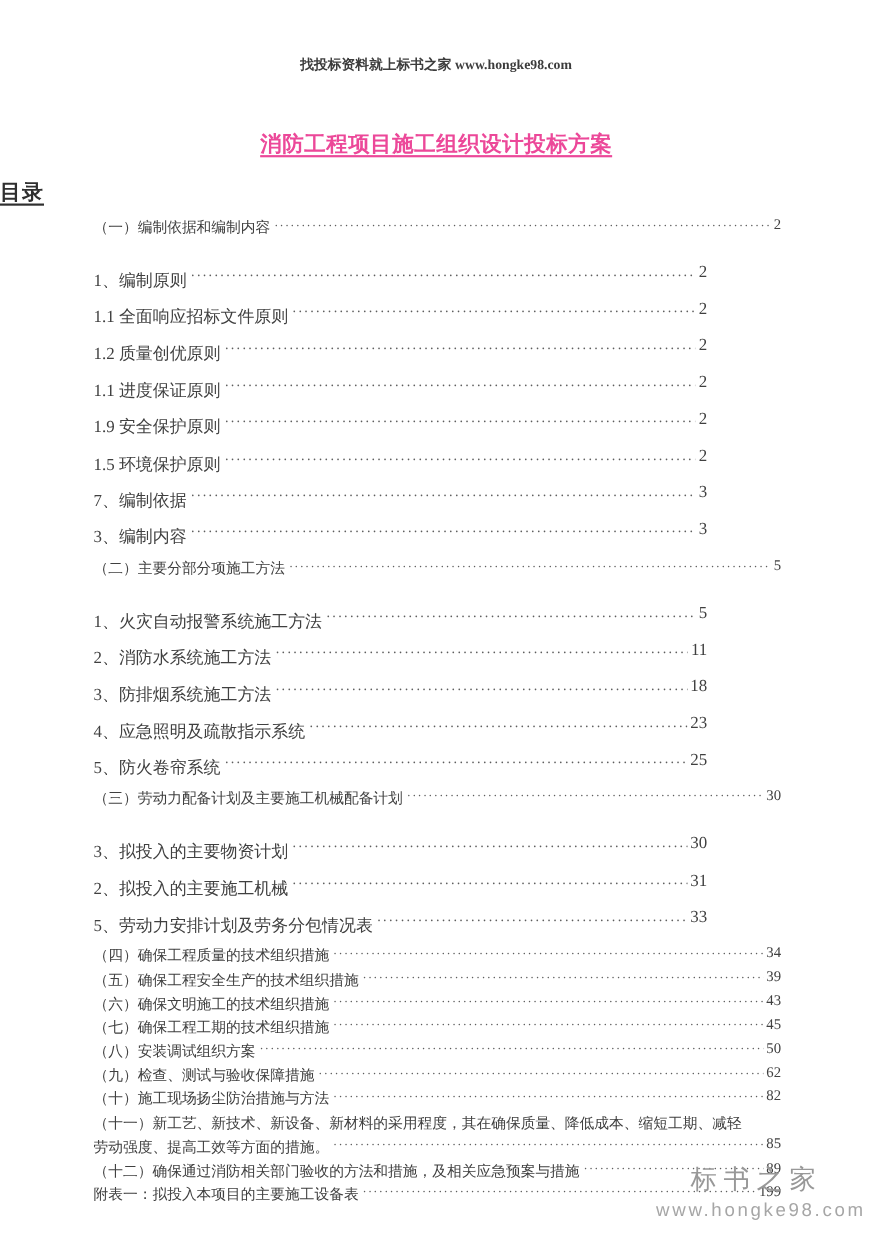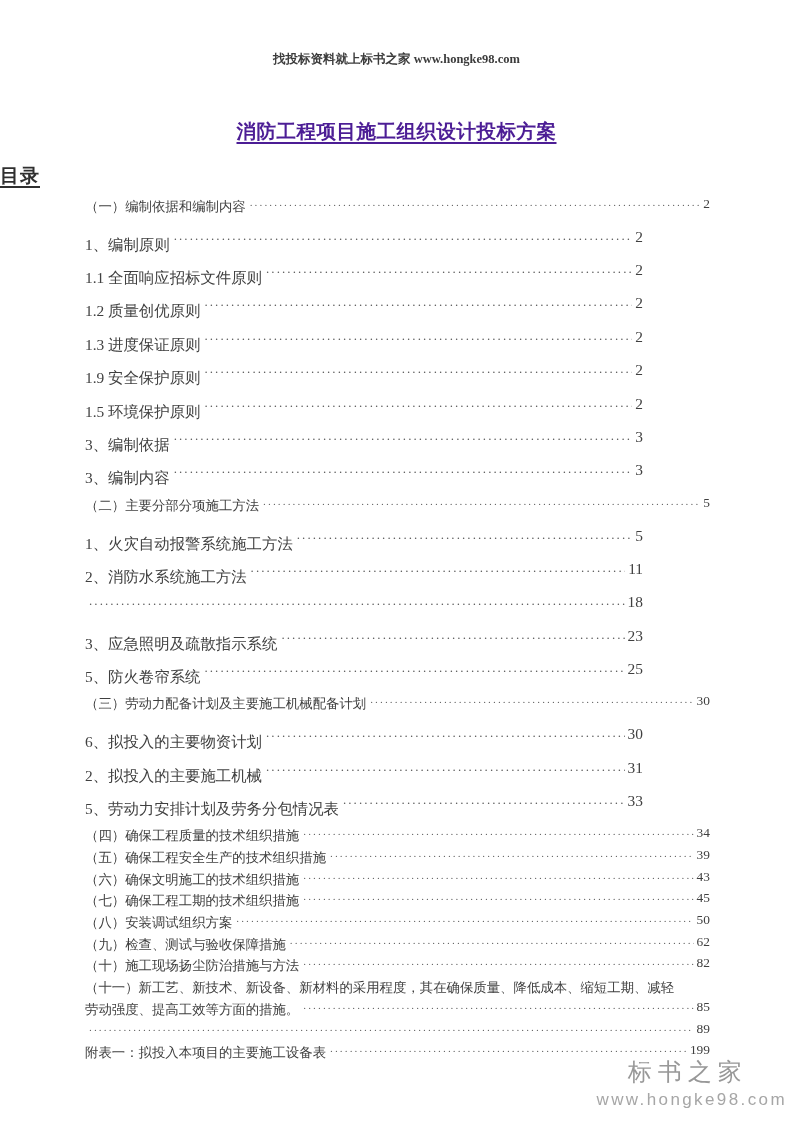--- a/index.html
+++ b/index.html
@@ -16,21 +16,21 @@
     text-align:center;
     font-size:12.5px;font-weight:bold;line-height:1.3;
     color:#3c3c3c;
   }
   
   .doc-title{
     position:absolute;top:119px;left:0;right:0;
     margin:0;
     text-align:center;
     font-size:19.5px;font-weight:bold;line-height:1.35;
-    color:#4c1d95;
+    color:#ec4899;
     text-decoration:underline;
     text-underline-offset:4px;
     text-decoration-thickness:1.5px;
     letter-spacing:0.5px;
   }
   
   .toc-heading{
     position:absolute;top:163px;left:0;right:0;
     margin:0;
     text-align:left;
@@ -55,21 +55,21 @@
     height:21.7px;
     font-size:13.4px;
   }
   .row.section .t{line-height:21.7px;}
   .row.item{
     height:33.4px;
     font-size:15.4px;
     width:558px;
   }
   .row.item .t{line-height:33.4px;}
-  .row.section + .row.item{margin-top:10px;}
+  .row.section + .row.item{margin-top:21px;}
   .t{white-space:nowrap;flex:0 0 auto;}
   .dots{
     flex:1 1 auto;
     overflow:hidden;
     white-space:nowrap;
     font-size:0.84em;
     letter-spacing:2.1px;
     color:#5d5d5d;
     margin:0 3px 0 4px;
   }
@@ -123,36 +123,36 @@
         <span class="t">1.1 全面响应招标文件原则</span>
         <span class="dots">................................................................................................................................................................................................................................................................................................................................................................................................................</span>
         <span class="pg">2</span>
       </div>
       <div class="row item">
         <span class="t">1.2 质量创优原则</span>
         <span class="dots">................................................................................................................................................................................................................................................................................................................................................................................................................</span>
         <span class="pg">2</span>
       </div>
       <div class="row item">
-        <span class="t">1.3 进度保证原则</span>
+        <span class="t">1.1 进度保证原则</span>
         <span class="dots">................................................................................................................................................................................................................................................................................................................................................................................................................</span>
         <span class="pg">2</span>
       </div>
       <div class="row item">
         <span class="t">1.9 安全保护原则</span>
         <span class="dots">................................................................................................................................................................................................................................................................................................................................................................................................................</span>
         <span class="pg">2</span>
       </div>
       <div class="row item">
         <span class="t">1.5 环境保护原则</span>
         <span class="dots">................................................................................................................................................................................................................................................................................................................................................................................................................</span>
         <span class="pg">2</span>
       </div>
       <div class="row item">
-        <span class="t">3、编制依据</span>
+        <span class="t">7、编制依据</span>
         <span class="dots">................................................................................................................................................................................................................................................................................................................................................................................................................</span>
         <span class="pg">3</span>
       </div>
       <div class="row item">
         <span class="t">3、编制内容</span>
         <span class="dots">................................................................................................................................................................................................................................................................................................................................................................................................................</span>
         <span class="pg">3</span>
       </div>
       <div class="row section">
         <span class="t">（二）主要分部分项施工方法</span>
@@ -163,40 +163,41 @@
         <span class="t">1、火灾自动报警系统施工方法</span>
         <span class="dots">................................................................................................................................................................................................................................................................................................................................................................................................................</span>
         <span class="pg">5</span>
       </div>
       <div class="row item">
         <span class="t">2、消防水系统施工方法</span>
         <span class="dots">................................................................................................................................................................................................................................................................................................................................................................................................................</span>
         <span class="pg">11</span>
       </div>
       <div class="row item">
+        <span class="t">3、防排烟系统施工方法</span>
         <span class="dots">................................................................................................................................................................................................................................................................................................................................................................................................................</span>
         <span class="pg">18</span>
       </div>
       <div class="row item">
-        <span class="t">3、应急照明及疏散指示系统</span>
+        <span class="t">4、应急照明及疏散指示系统</span>
         <span class="dots">................................................................................................................................................................................................................................................................................................................................................................................................................</span>
         <span class="pg">23</span>
       </div>
       <div class="row item">
         <span class="t">5、防火卷帘系统</span>
         <span class="dots">................................................................................................................................................................................................................................................................................................................................................................................................................</span>
         <span class="pg">25</span>
       </div>
       <div class="row section">
         <span class="t">（三）劳动力配备计划及主要施工机械配备计划</span>
         <span class="dots">................................................................................................................................................................................................................................................................................................................................................................................................................</span>
         <span class="pg">30</span>
       </div>
       <div class="row item">
-        <span class="t">6、拟投入的主要物资计划</span>
+        <span class="t">3、拟投入的主要物资计划</span>
         <span class="dots">................................................................................................................................................................................................................................................................................................................................................................................................................</span>
         <span class="pg">30</span>
       </div>
       <div class="row item">
         <span class="t">2、拟投入的主要施工机械</span>
         <span class="dots">................................................................................................................................................................................................................................................................................................................................................................................................................</span>
         <span class="pg">31</span>
       </div>
       <div class="row item">
         <span class="t">5、劳动力安排计划及劳务分包情况表</span>
@@ -240,20 +241,21 @@
       </div>
       <div class="row section nolead">
         <span class="t">（十一）新工艺、新技术、新设备、新材料的采用程度，其在确保质量、降低成本、缩短工期、减轻</span>
       </div>
       <div class="row section">
         <span class="t">劳动强度、提高工效等方面的措施。</span>
         <span class="dots">................................................................................................................................................................................................................................................................................................................................................................................................................</span>
         <span class="pg">85</span>
       </div>
       <div class="row section">
+        <span class="t">（十二）确保通过消防相关部门验收的方法和措施，及相关应急预案与措施</span>
         <span class="dots">................................................................................................................................................................................................................................................................................................................................................................................................................</span>
         <span class="pg">89</span>
       </div>
       <div class="row section">
         <span class="t">附表一：拟投入本项目的主要施工设备表</span>
         <span class="dots">................................................................................................................................................................................................................................................................................................................................................................................................................</span>
         <span class="pg">199</span>
       </div>
     </div>
 

